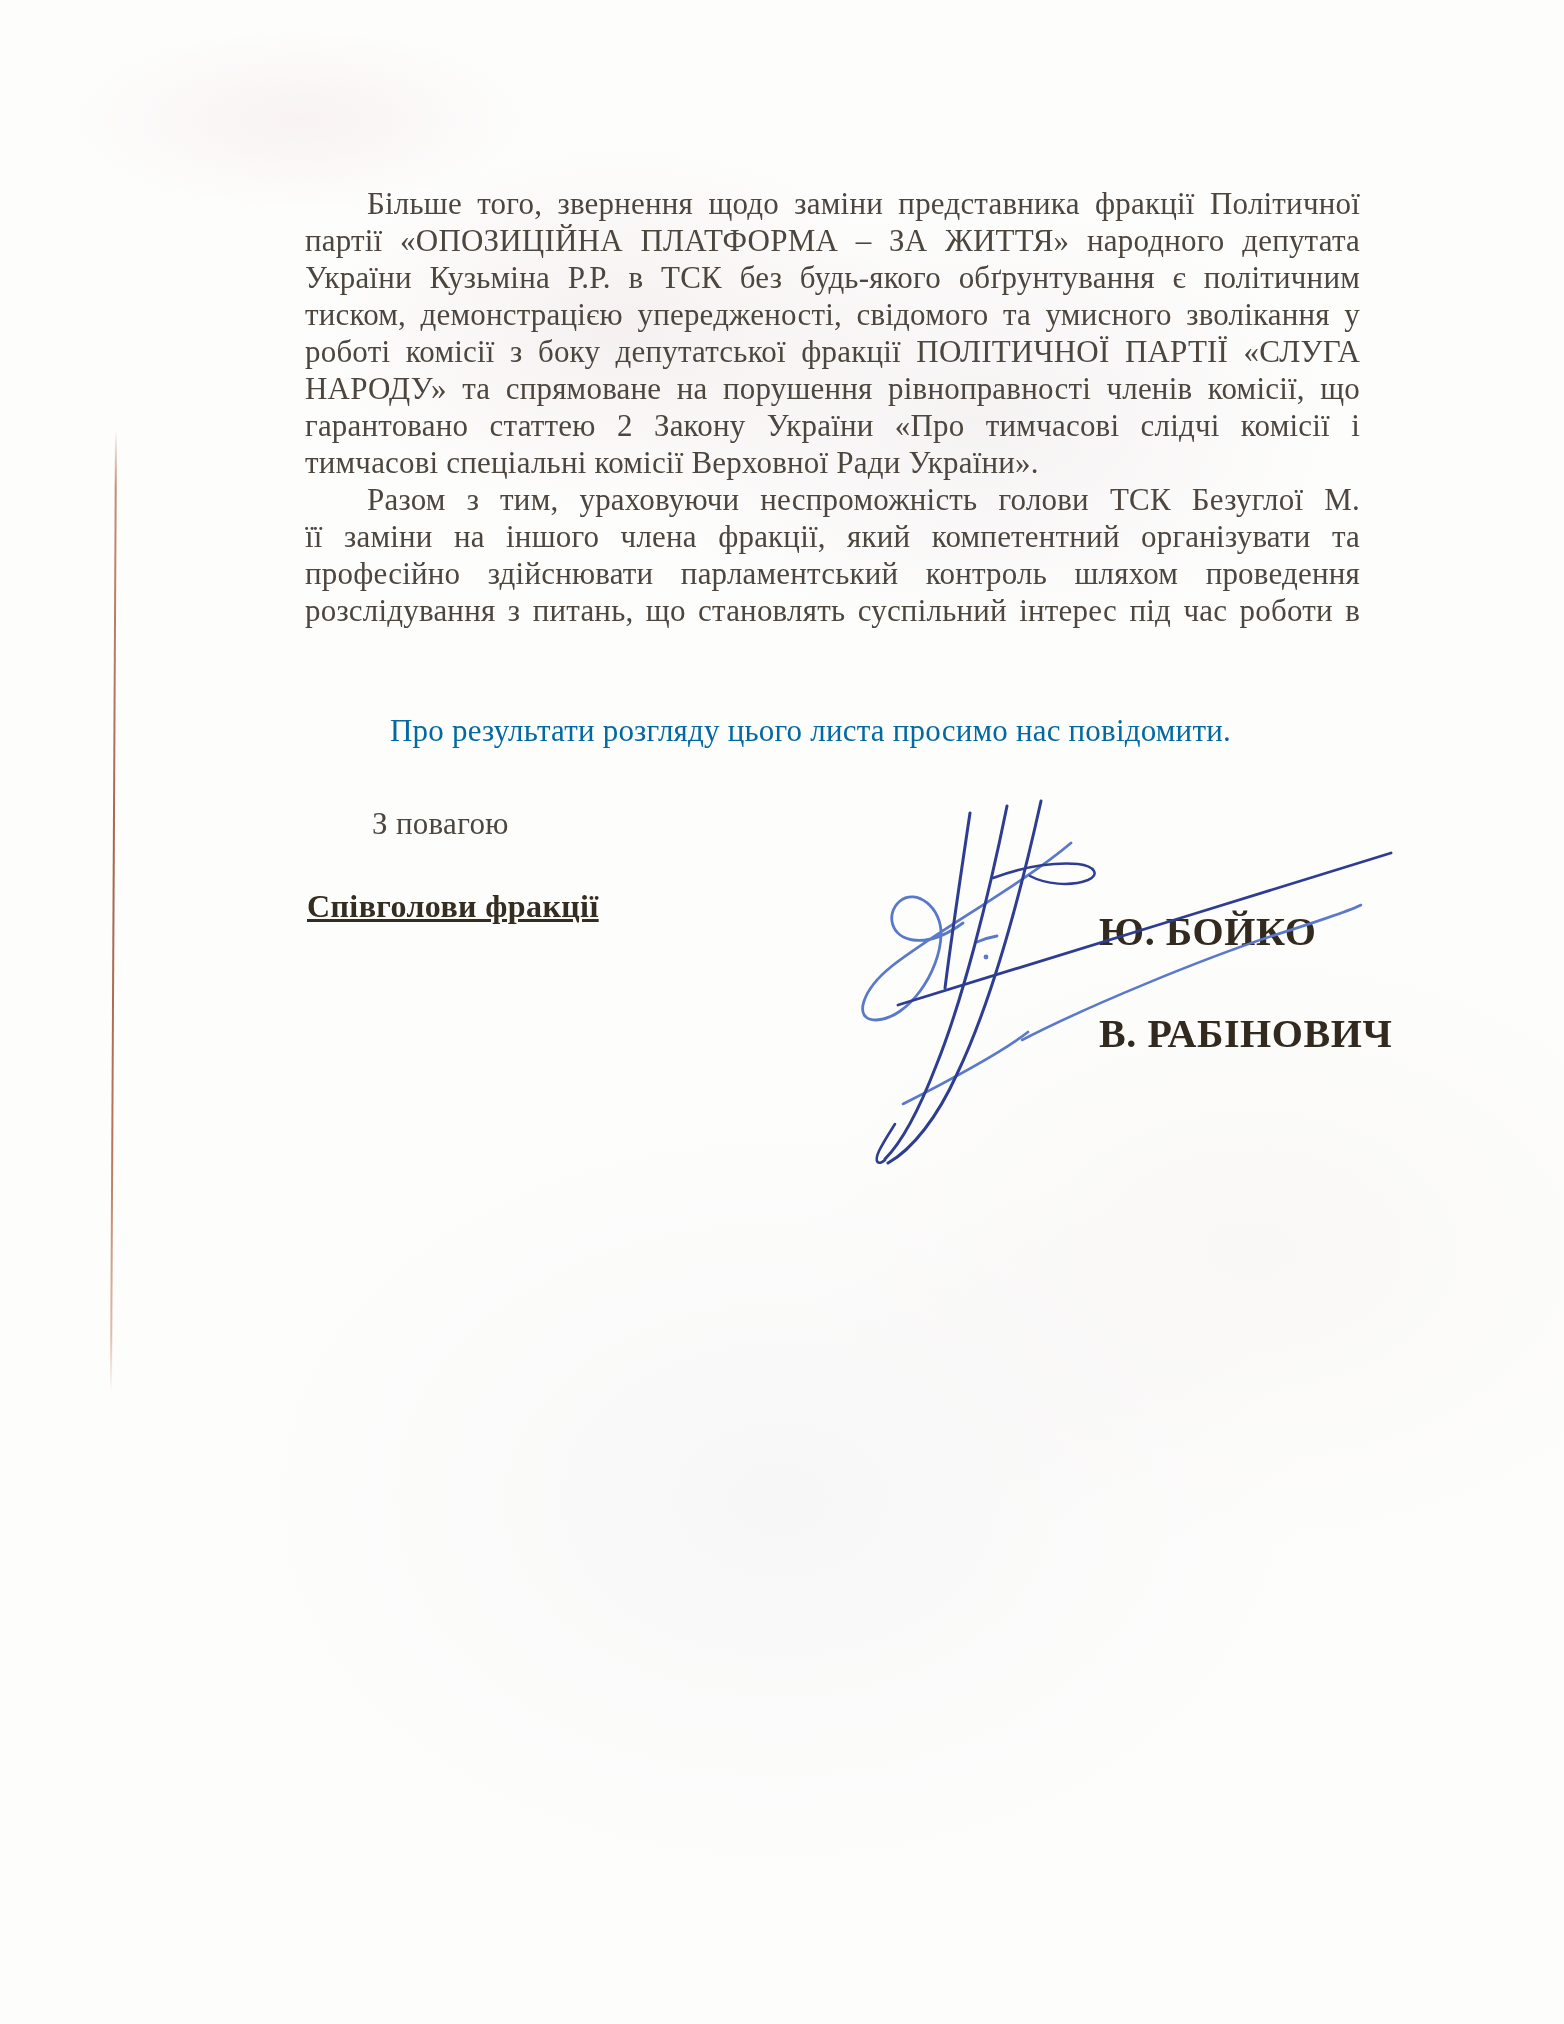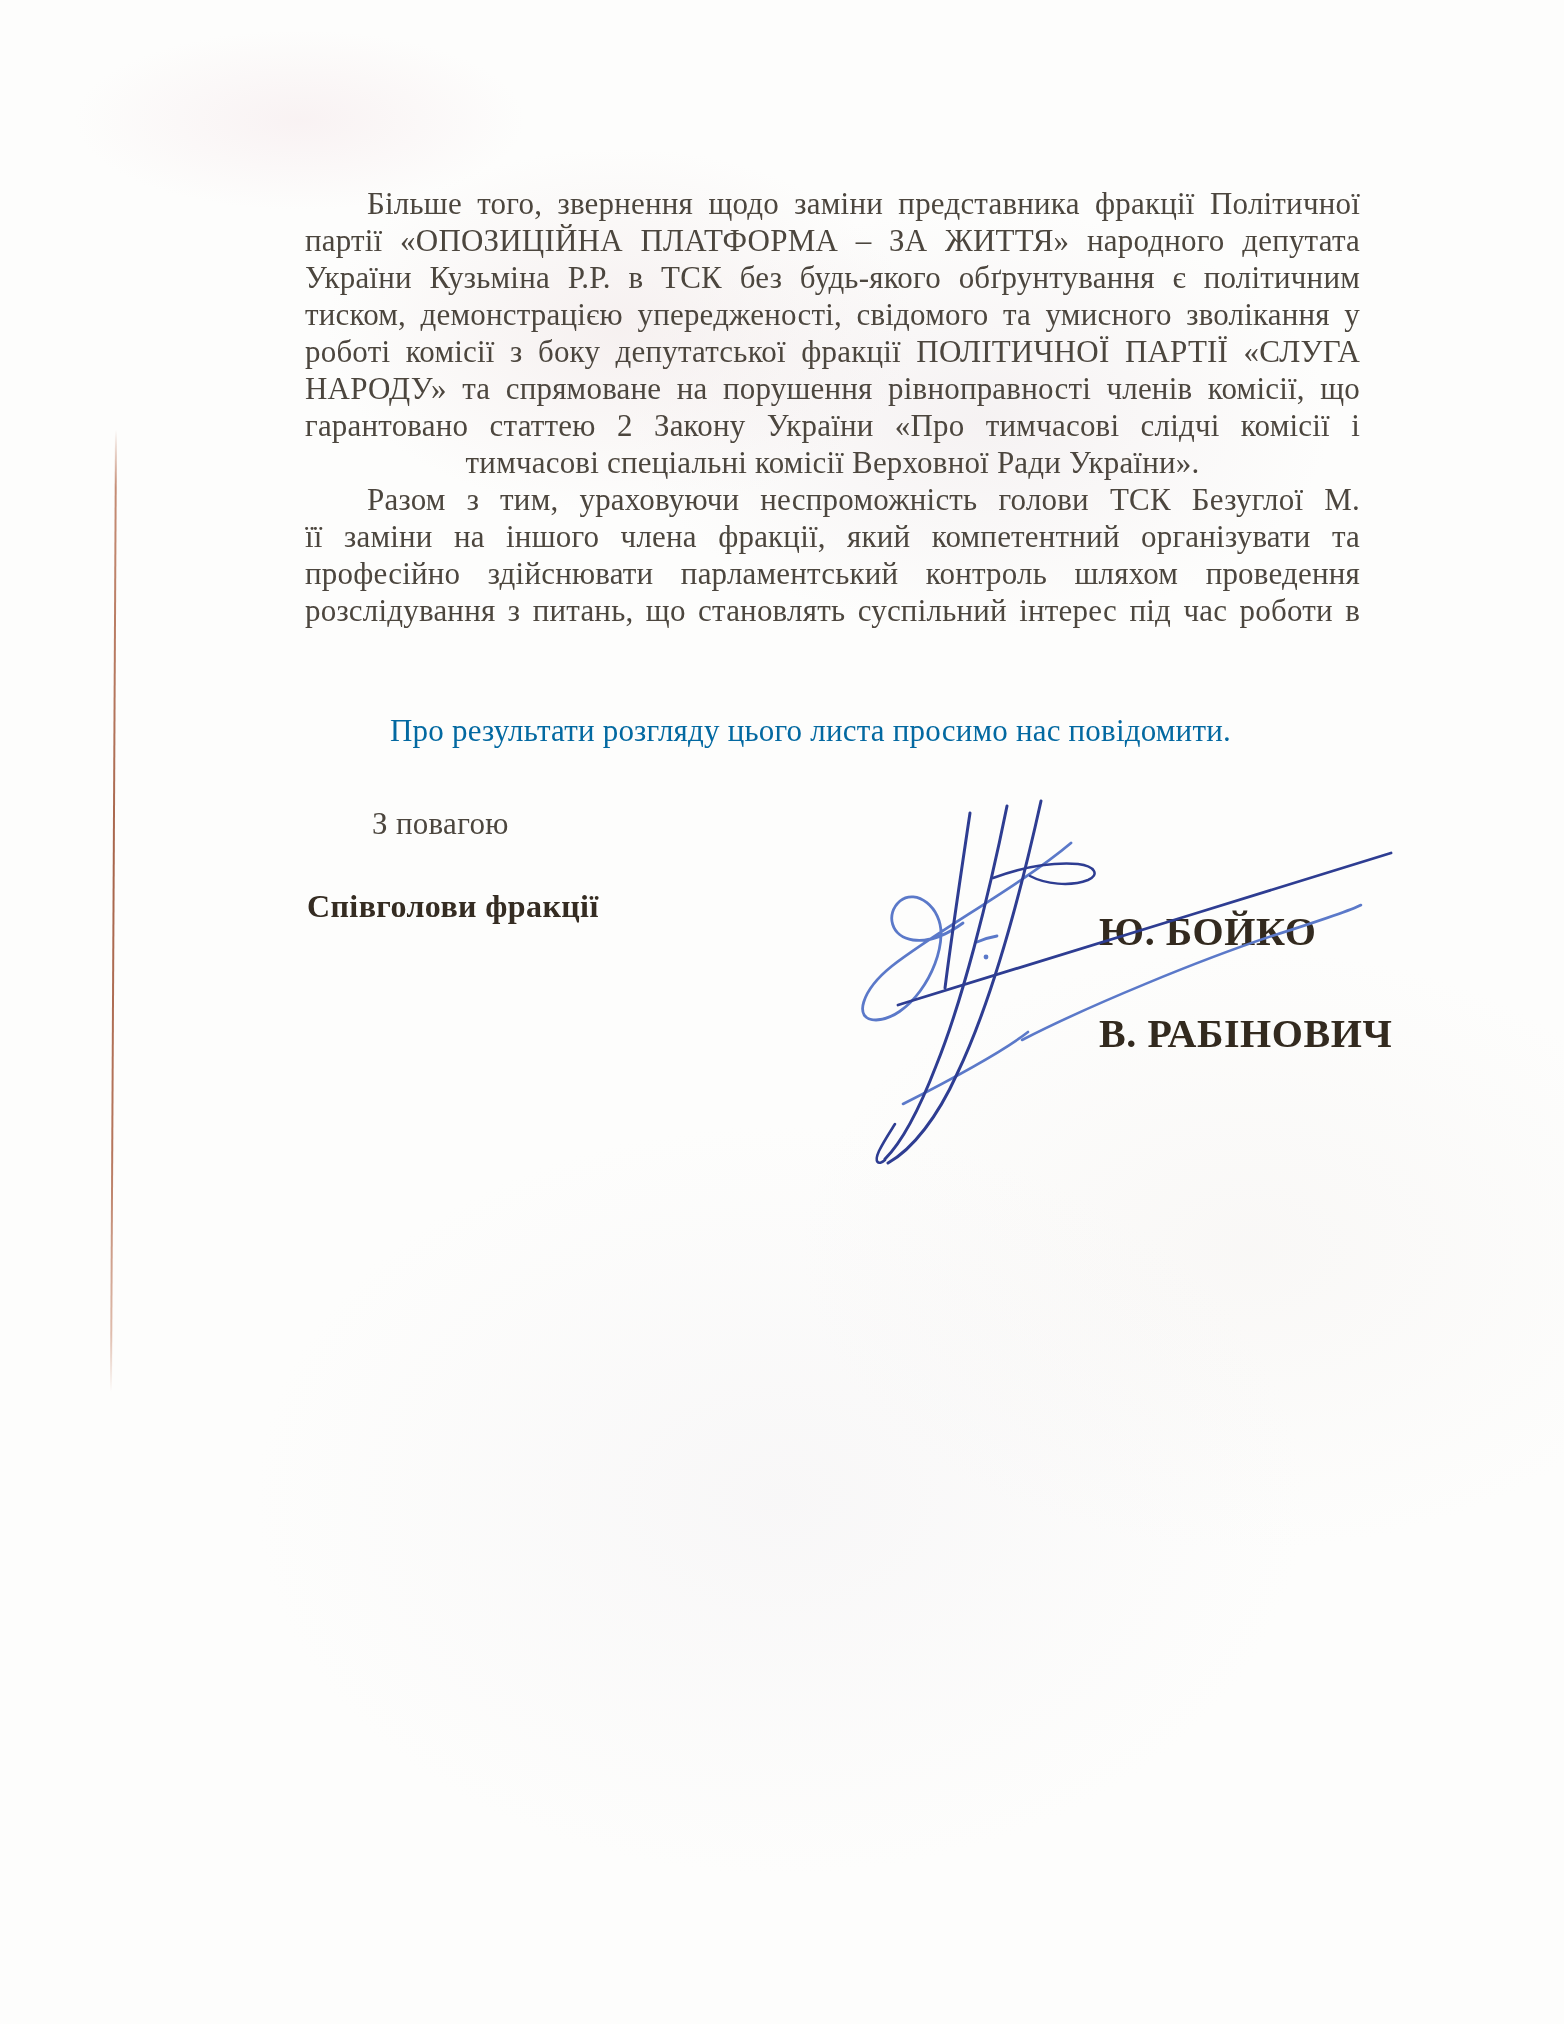--- a/index.html
+++ b/index.html
@@ -42,36 +42,36 @@
     color:#4c463e;
     letter-spacing:.2px;
   }
   .line{white-space:nowrap;}
   .line.j{
     white-space:normal;
     text-align:justify;
     text-align-last:justify;
     height:37px;overflow:hidden;
   }
-  .line.l{text-align:center;}
+  .line.l{text-align:left;}
   .line.indent{text-indent:62px;}
   .p3{
     position:absolute;
     left:305px;top:712px;width:1055px;
     font-size:31px;line-height:37px;
     color:#0369a1;letter-spacing:.2px;
     text-indent:85px;
   }
   .salutation{
     position:absolute;left:372px;top:806px;
     font-size:31px;color:#4c463e;letter-spacing:.3px;
   }
   .role{
     position:absolute;left:307px;top:888px;
-    font-size:32px;font-weight:bold;color:#352c22;letter-spacing:.4px;
+    font-size:32px;font-weight:bold;color:#352c22;letter-spacing:.4px;text-decoration:underline;
   }
   .name{
     position:absolute;left:1099px;
     font-size:40px;font-weight:bold;color:#332a1f;letter-spacing:.6px;
     white-space:nowrap;
   }
   .name1{top:908px;}
   .name2{top:1010px;}
   .signature{position:absolute;left:0;top:0;pointer-events:none;}
 </style>

